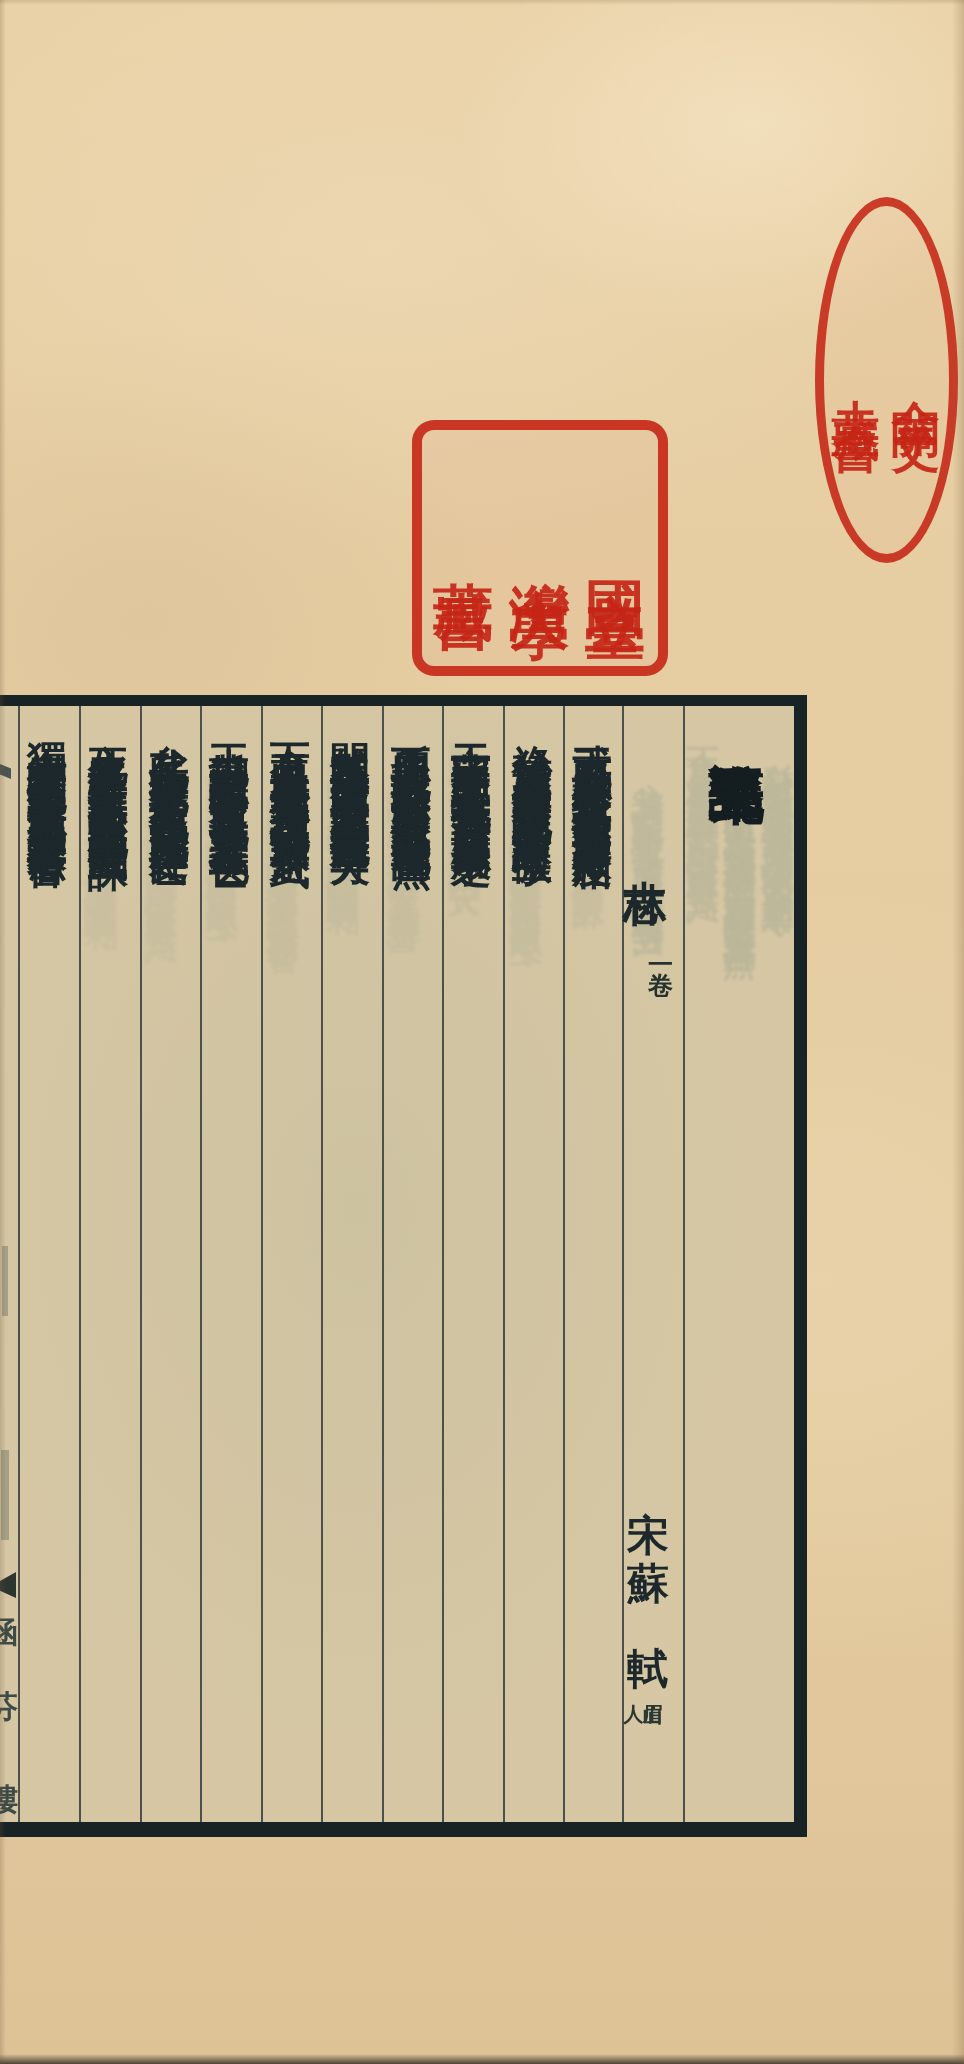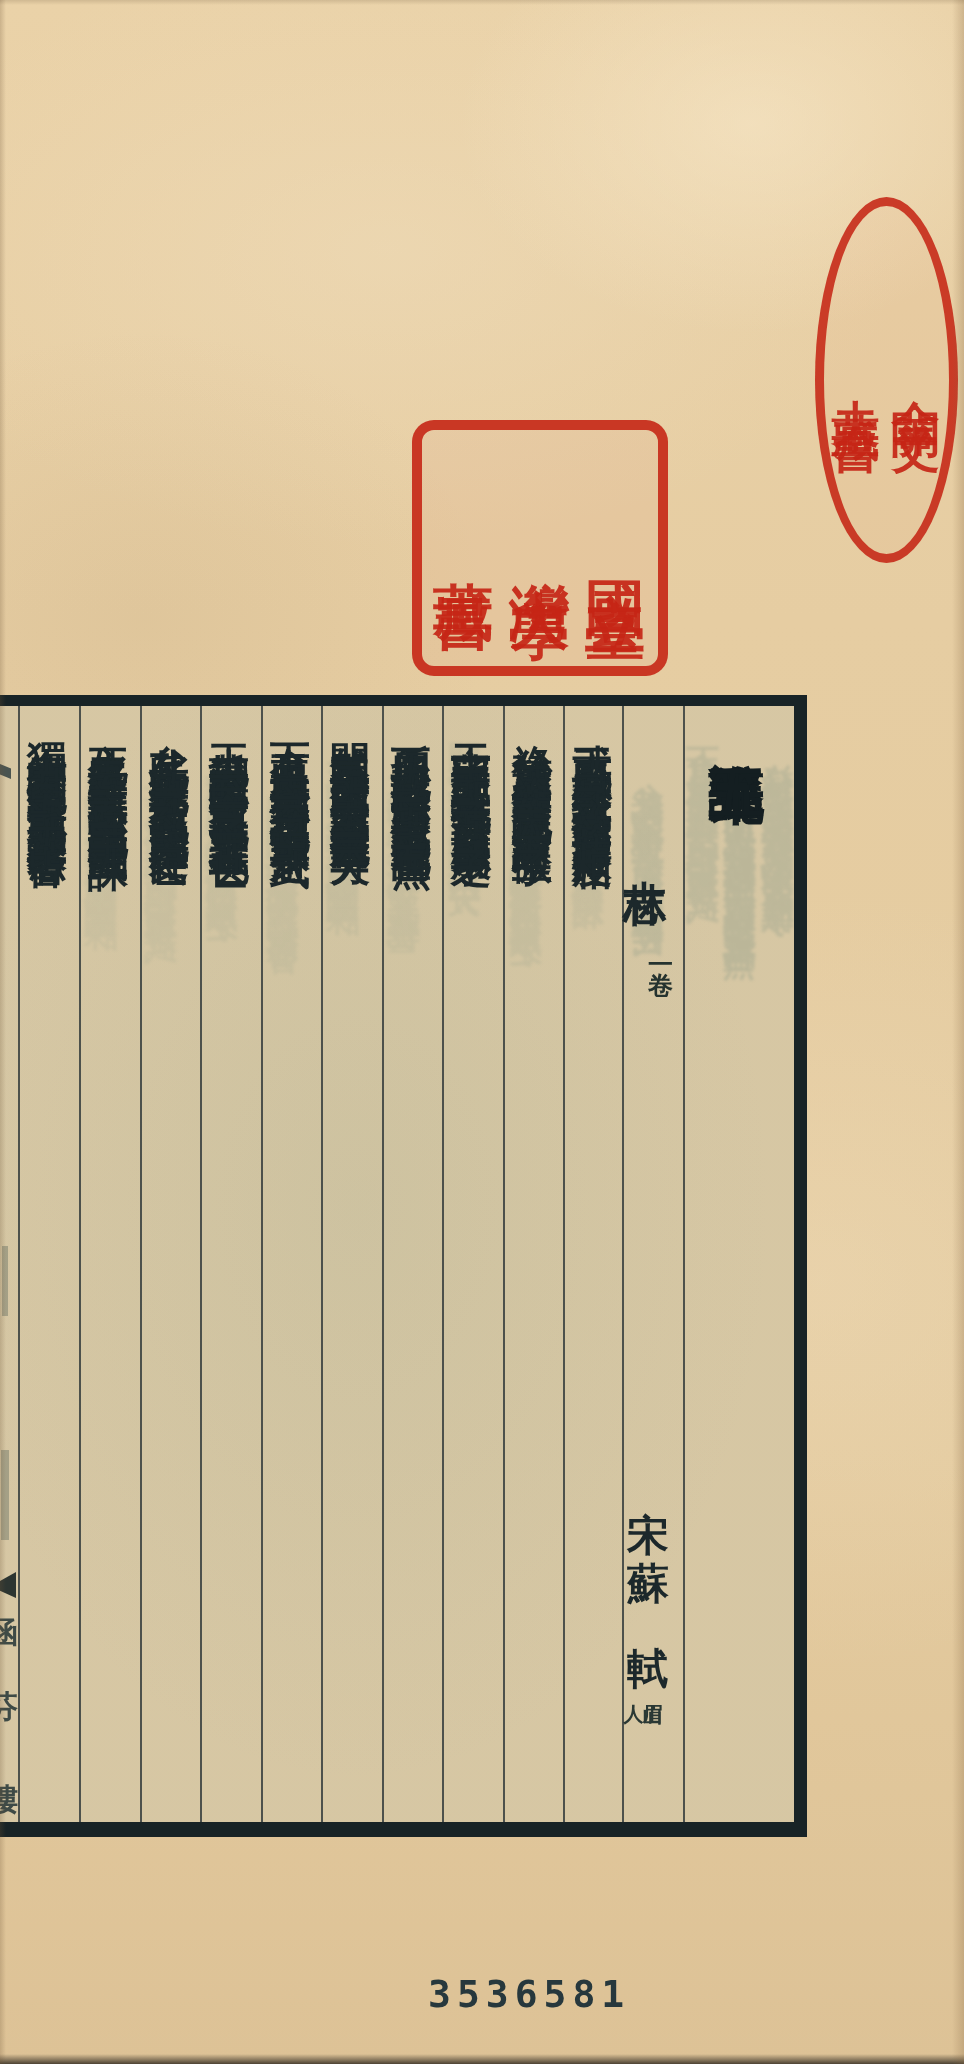--- a/index.html
+++ b/index.html
@@ -183,19 +183,18 @@
         <div class="ghost" style="left: 442px; top: 10px; opacity: 0.14;"><span class="vtext ghost-text">間然其不足于湯武亦明矣曰武盡美矣未盡善也又曰三分天</span></div>
         <div class="ghost" style="left: 381px; top: 45px; opacity: 0.13;"><span class="vtext ghost-text">王也蓋謂之弒君至恥之不食其粟而孔子予之其罪武王也甚</span></div>
         <div class="ghost" style="left: 320px; top: 25px; opacity: 0.14;"><span class="vtext ghost-text">之死生將于是乎在其孰敢不嚴而孟軻始亂之曰吾聞武王誅</span></div>
         <div class="ghost" style="left: 260px; top: 65px; opacity: 0.13;"><span class="vtext ghost-text">獨夫紂未聞弒君也自是學者以湯武爲聖人之正若當然者皆</span></div>
         <div class="ghost" style="left: 199px; top: 35px; opacity: 0.13;"><span class="vtext ghost-text">于宋蘇子曰武王非聖人也昔孔子蓋罪湯武顧自以爲殷之子</span></div>
         <div class="ghost" style="left: 138px; top: 55px; opacity: 0.12;"><span class="vtext ghost-text">下有其二以服事殷周之德其可謂至德也已伯夷叔齊之于武</span></div>
         <div class="ghost" style="left: 78px; top: 40px; opacity: 0.12;"><span class="vtext ghost-text">之死生將于是乎在其孰敢不嚴而孟軻始亂之曰吾聞武王誅</span></div>
       </div>
   </div>
 
-  <div id="accession-number">3536581</div>
 
   <div id="edge-bottom" class="edge"></div>
   <div id="edge-right" class="edge"></div>
   <div id="edge-left" class="edge"></div>
   <div id="edge-top" class="edge"></div>
 </div>
 
 </body></html>

